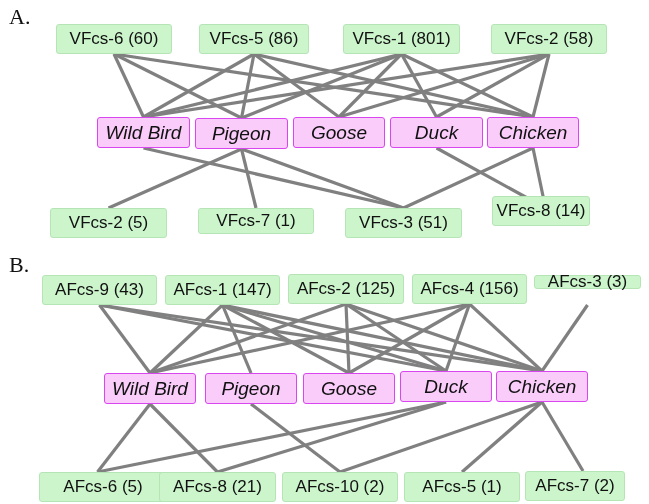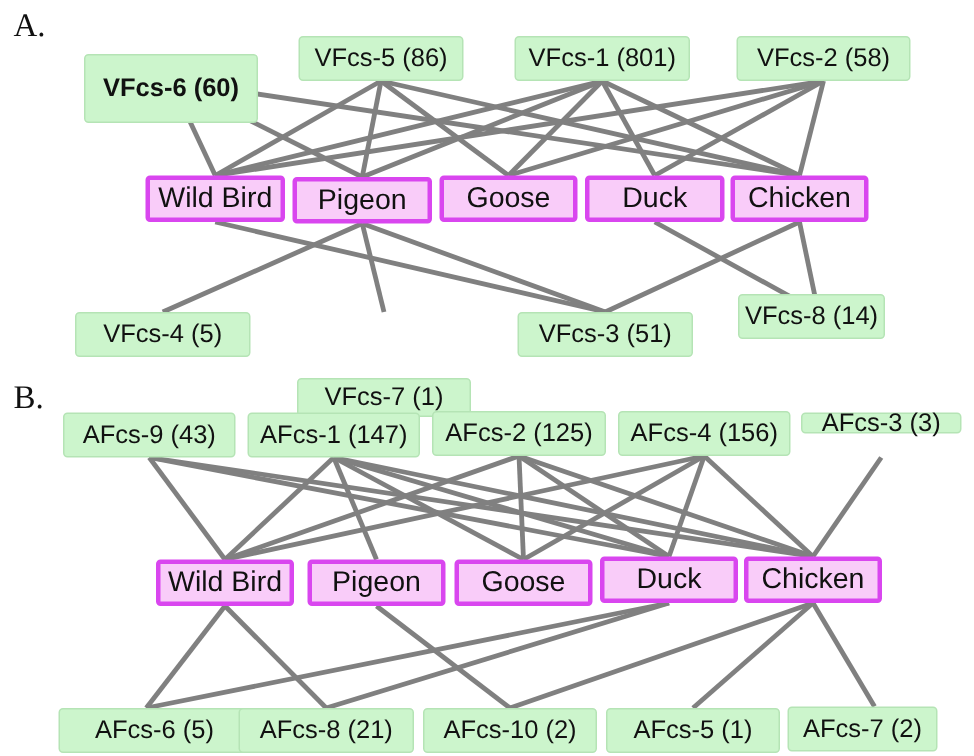--- a/index.html
+++ b/index.html
@@ -2,21 +2,21 @@
 <html><head>
 <meta charset="utf-8">
 <style>
   html, body { margin: 0; padding: 0; background: #ffffff; }
   body { width: 649px; height: 504px; position: relative; overflow: hidden; font-family: "Liberation Sans", sans-serif; }
   .panel-label { position: absolute; font-family: "Liberation Serif", serif; font-size: 22px; color: #111; }
   svg.edges { position: absolute; left: 0; top: 0; width: 649px; height: 504px; }
   svg.edges line { stroke: #808080; stroke-width: 3.2; stroke-linecap: butt; }
   .node { position: absolute; box-sizing: border-box; display: flex; align-items: center; justify-content: center; font-size: 17px; color: #111; border-radius: 3px; white-space: nowrap; }
   .cluster { background: #ccf5cc; border: 1px solid #b5e4b5; }
-  .host { background: #f9ccf9; border: 3px solid #d946ef; font-size: 19px; }
+  .host { background: #f9ccf9; border: 1px solid #d946ef; font-size: 19px; font-style: italic; }
 </style>
 </head>
 <body>
 
 <div class="panel-label" style="left:9px; top:4px;">A.</div>
 <div class="panel-label" style="left:9px; top:252px;">B.</div>
 
 <svg class="edges" xmlns="http://www.w3.org/2000/svg">
     <line x1="114" y1="54" x2="143.5" y2="117"></line>
     <line x1="114" y1="54" x2="241.5" y2="118"></line>
@@ -62,31 +62,31 @@
     <line x1="150" y1="404" x2="217.5" y2="472"></line>
     <line x1="251" y1="404" x2="340" y2="472"></line>
     <line x1="446" y1="402" x2="97.5" y2="472"></line>
     <line x1="446" y1="402" x2="217.5" y2="472"></line>
     <line x1="542" y1="402" x2="340" y2="472"></line>
     <line x1="542" y1="402" x2="462" y2="472"></line>
     <line x1="542" y1="402" x2="583" y2="471"></line>
   </svg>
 
 <div id="nodes">
-    <div class="node cluster" style="left: 56px; top: 36px; width: 116px; height: 46px; font-weight: bold;">VFcs-6 (60)</div>
+    <div class="node cluster" style="left: 56px; top: 24px; width: 116px; height: 30px;">VFcs-6 (60)</div>
     <div class="node cluster" style="left: 199px; top: 24px; width: 110px; height: 30px;">VFcs-5 (86)</div>
     <div class="node cluster" style="left: 343px; top: 24px; width: 117px; height: 30px;">VFcs-1 (801)</div>
     <div class="node cluster" style="left: 491px; top: 24px; width: 116px; height: 30px;">VFcs-2 (58)</div>
     <div class="node host" style="left: 97px; top: 117px; width: 93px; height: 31px;">Wild Bird</div>
     <div class="node host" style="left: 195px; top: 118px; width: 93px; height: 31px;">Pigeon</div>
     <div class="node host" style="left: 293px; top: 117px; width: 92px; height: 31px;">Goose</div>
     <div class="node host" style="left: 390px; top: 117px; width: 93px; height: 31px;">Duck</div>
     <div class="node host" style="left: 487px; top: 117px; width: 92px; height: 31px;">Chicken</div>
-    <div class="node cluster" style="left: 50px; top: 208px; width: 117px; height: 30px;">VFcs-4 (5)</div>
-    <div class="node cluster" style="left: 198px; top: 208px; width: 116px; height: 26px; margin-top: 44px;">VFcs-7 (1)</div>
+    <div class="node cluster" style="left: 50px; top: 208px; width: 117px; height: 30px;">VFcs-2 (5)</div>
+    <div class="node cluster" style="left: 198px; top: 208px; width: 116px; height: 26px;">VFcs-7 (1)</div>
     <div class="node cluster" style="left: 345px; top: 208px; width: 117px; height: 30px;">VFcs-3 (51)</div>
     <div class="node cluster" style="left: 492px; top: 196px; width: 98px; height: 30px;">VFcs-8 (14)</div>
     <div class="node cluster" style="left: 42px; top: 275px; width: 115px; height: 30px;">AFcs-9 (43)</div>
     <div class="node cluster" style="left: 165px; top: 275px; width: 115px; height: 30px;">AFcs-1 (147)</div>
     <div class="node cluster" style="left: 288px; top: 274px; width: 116px; height: 30px;">AFcs-2 (125)</div>
     <div class="node cluster" style="left: 412px; top: 274px; width: 115px; height: 30px;">AFcs-4 (156)</div>
     <div class="node cluster" style="left: 534px; top: 275px; width: 107px; height: 14px;">AFcs-3 (3)</div>
     <div class="node host" style="left: 104px; top: 373px; width: 92px; height: 31px;">Wild Bird</div>
     <div class="node host" style="left: 205px; top: 373px; width: 92px; height: 31px;">Pigeon</div>
     <div class="node host" style="left: 303px; top: 373px; width: 92px; height: 31px;">Goose</div>

